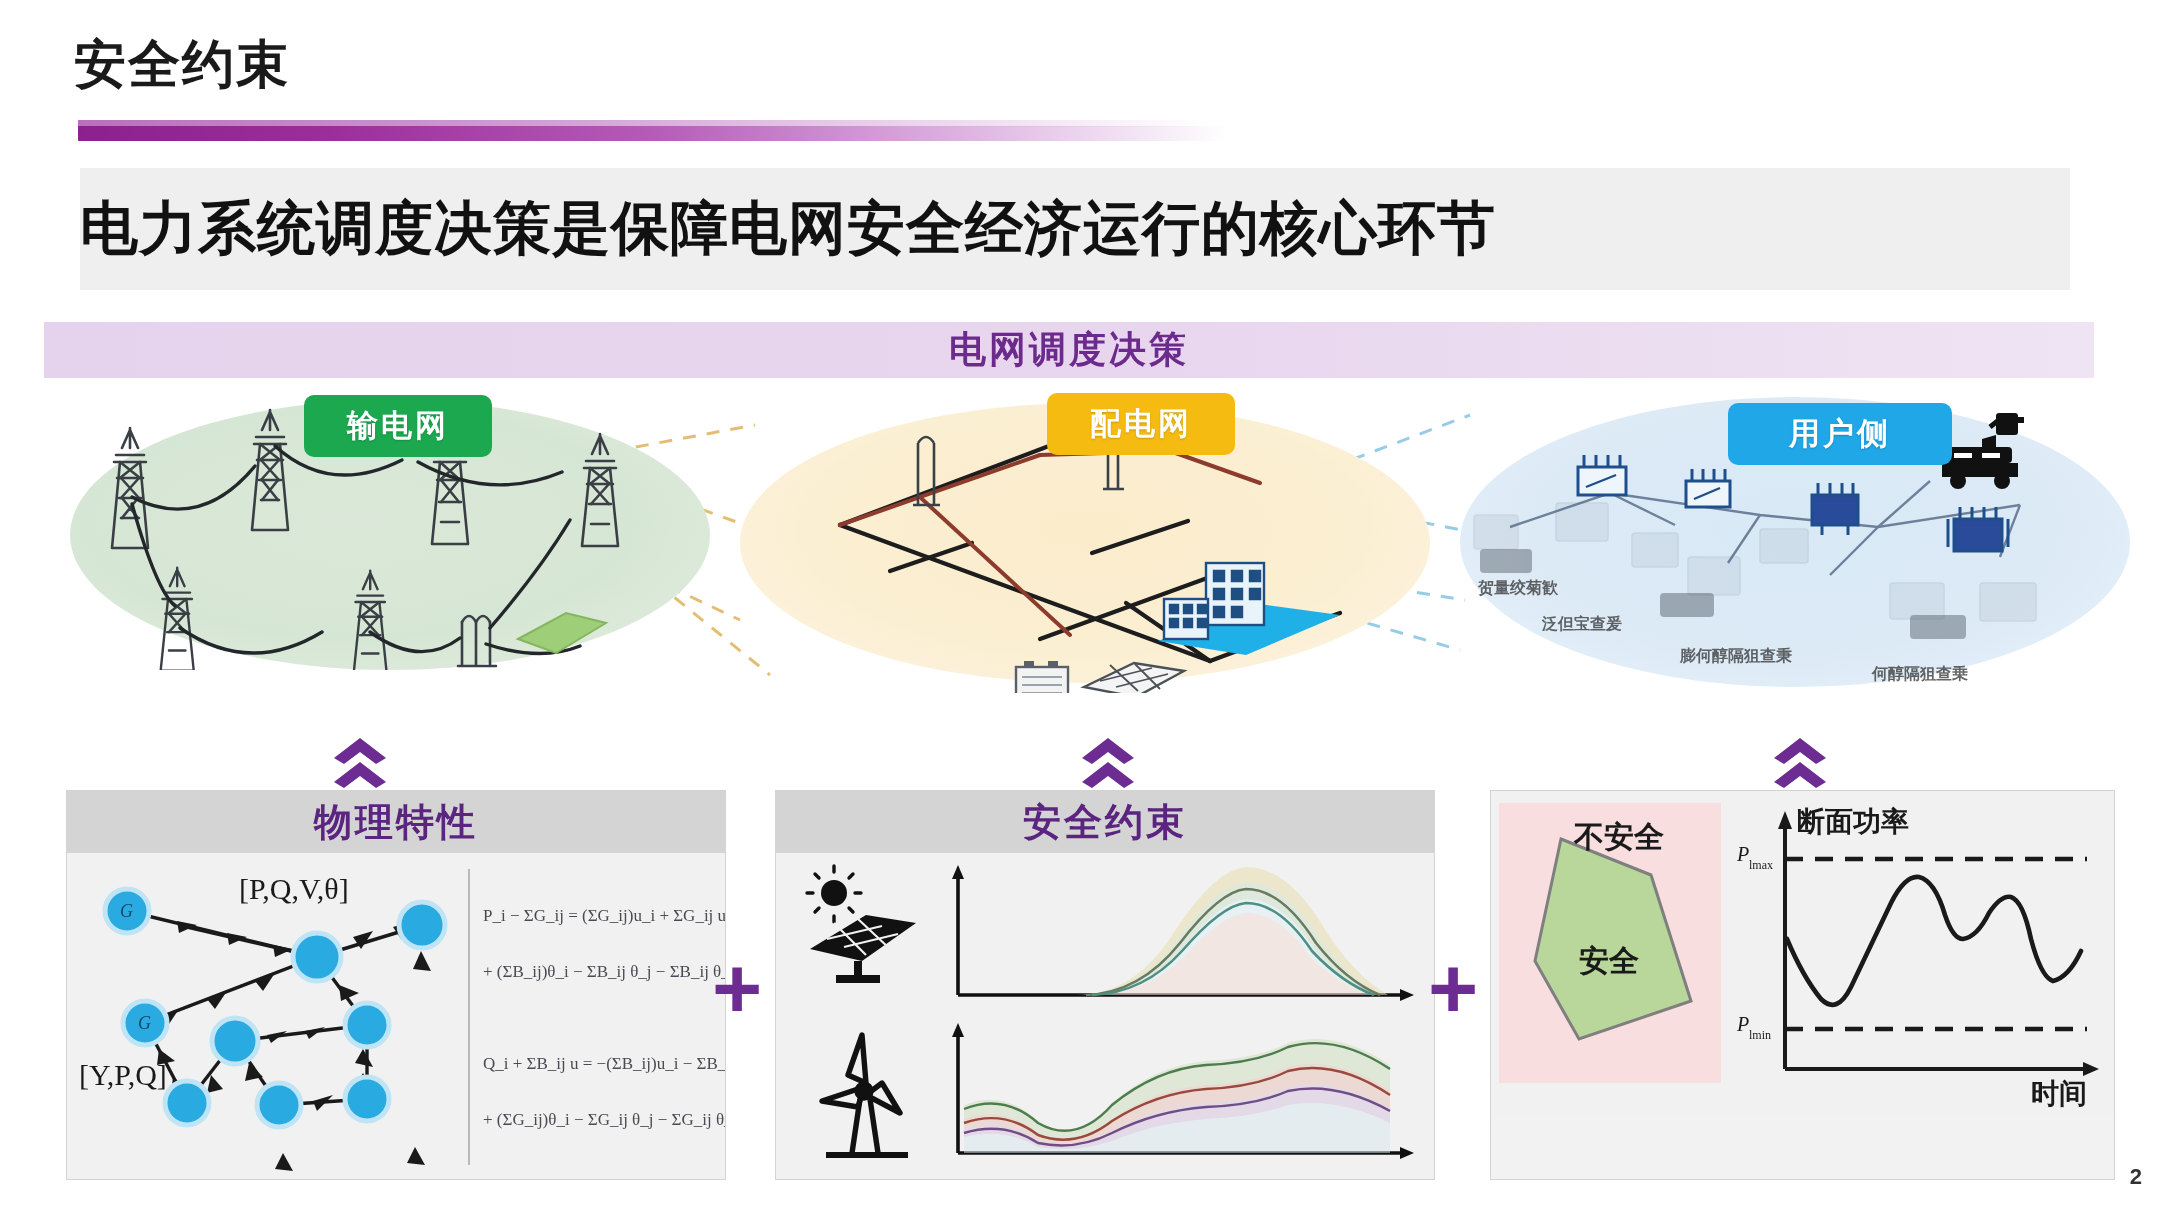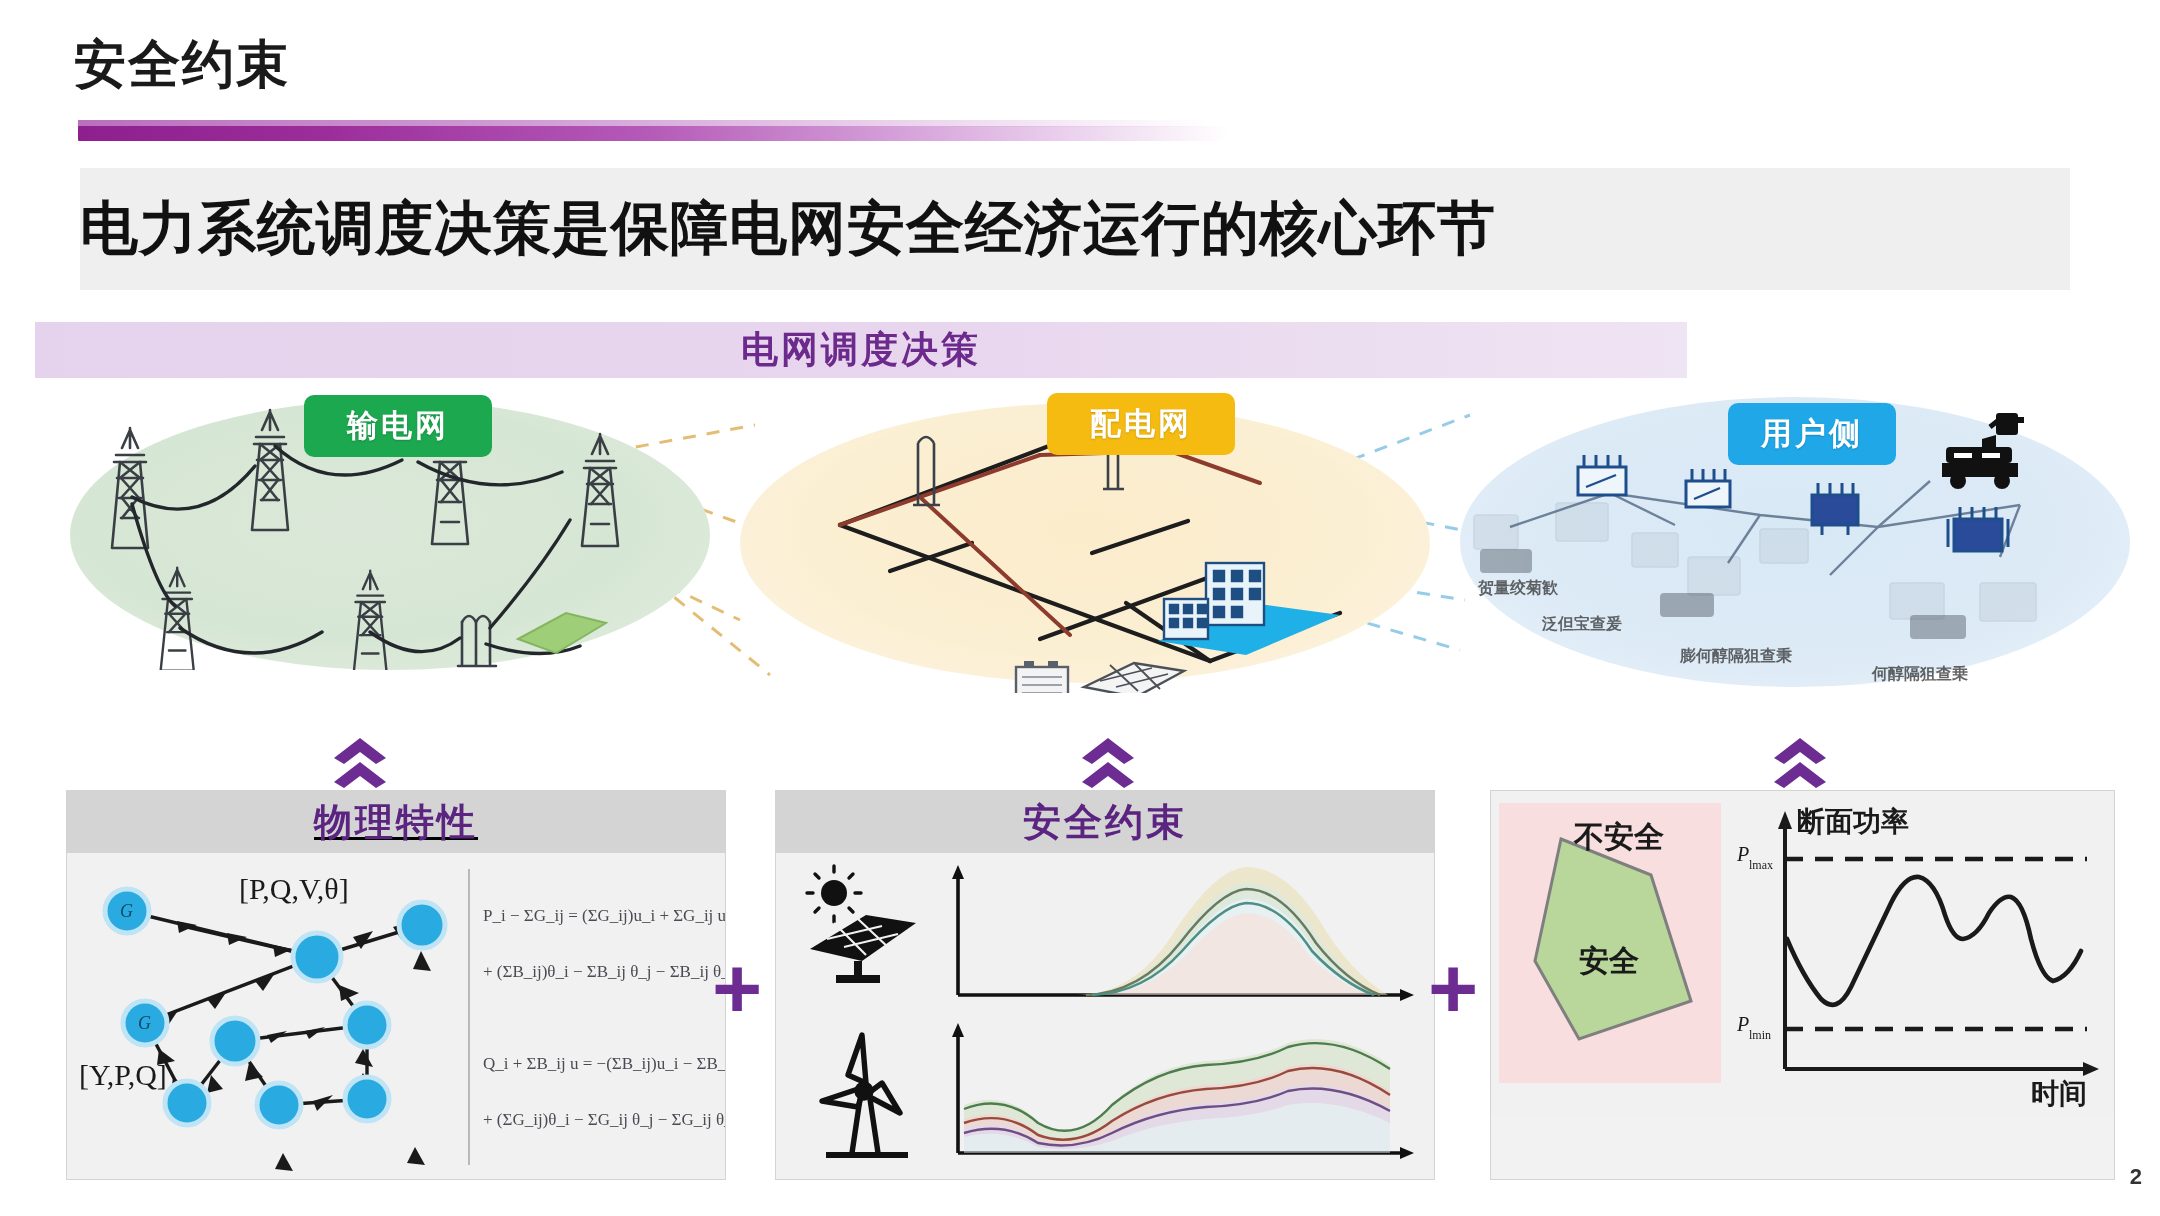--- a/index.html
+++ b/index.html
@@ -37,22 +37,22 @@
     background: #efefef;
     display: flex; align-items: center; justify-content: flex-start;
   }
   .banner-text {
     font-size: 58px; font-weight: bold; color: #111;
     letter-spacing: 1px;
   }
 
   
   .subband {
-    position: absolute; left: 35px; top: 322px;
-    width: 1652px; height: 56px;
+    position: absolute; left: 44px; top: 322px;
+    width: 2050px; height: 56px;
     background: linear-gradient(to right, #e5d2ec 0%, #e8d6ee 55%, #efe4f3 100%);
     display: flex; align-items: center; justify-content: center;
   }
   .subband-text {
     font-size: 37px; font-weight: bold; color: #6b2a8c; letter-spacing: 3px;
   }
 
   
   .stage { position: absolute; left: 0; top: 385px; width: 2160px; height: 360px; }
 
@@ -72,29 +72,29 @@
 
   .badge {
     position: absolute; border-radius: 10px;
     color: #fff; font-size: 31px; font-weight: bold; letter-spacing: 3px;
     display: flex; align-items: center; justify-content: center;
     text-shadow: 0 1px 2px rgba(0,0,0,.18);
     margin-left: 16px;
   }
   .badge-trans { left: 288px; top: 10px; width: 188px; height: 62px; background: #1ba84f; }
   .badge-dist  { left: 1031px; top: 8px;  width: 188px; height: 62px; background: #f5bb11; }
-  .badge-user  { left: 1712px; top: 18px; width: 168px; height: 62px; background: #1fa7e8; }
+  .badge-user  { left: 1712px; top: 18px; width: 224px; height: 62px; background: #1fa7e8; }
 
   
   .panels { position: absolute; left: 0; top: 770px; width: 2160px; height: 420px; }
   .panel {
     position: absolute; top: 20px; height: 390px;
     background: #f2f2f2; border: 1px solid #d3d3d3;
   }
-  .p1 { left: 66px;   width: 660px; text-decoration: underline; }
+  .p1 { left: 66px;   width: 660px; }
   .p2 { left: 775px;  width: 660px; }
   .p3 { left: 1490px; width: 625px; }
   .panel-head {
     height: 62px; background: #d4d4d4;
     display: flex; align-items: center; justify-content: center;
   }
   .panel-title {
     font-size: 38px; font-weight: bold; color: #5b2480; letter-spacing: 3px;
   }
   .panel-body { position: relative; height: 326px; background: #f1f1f1; }

